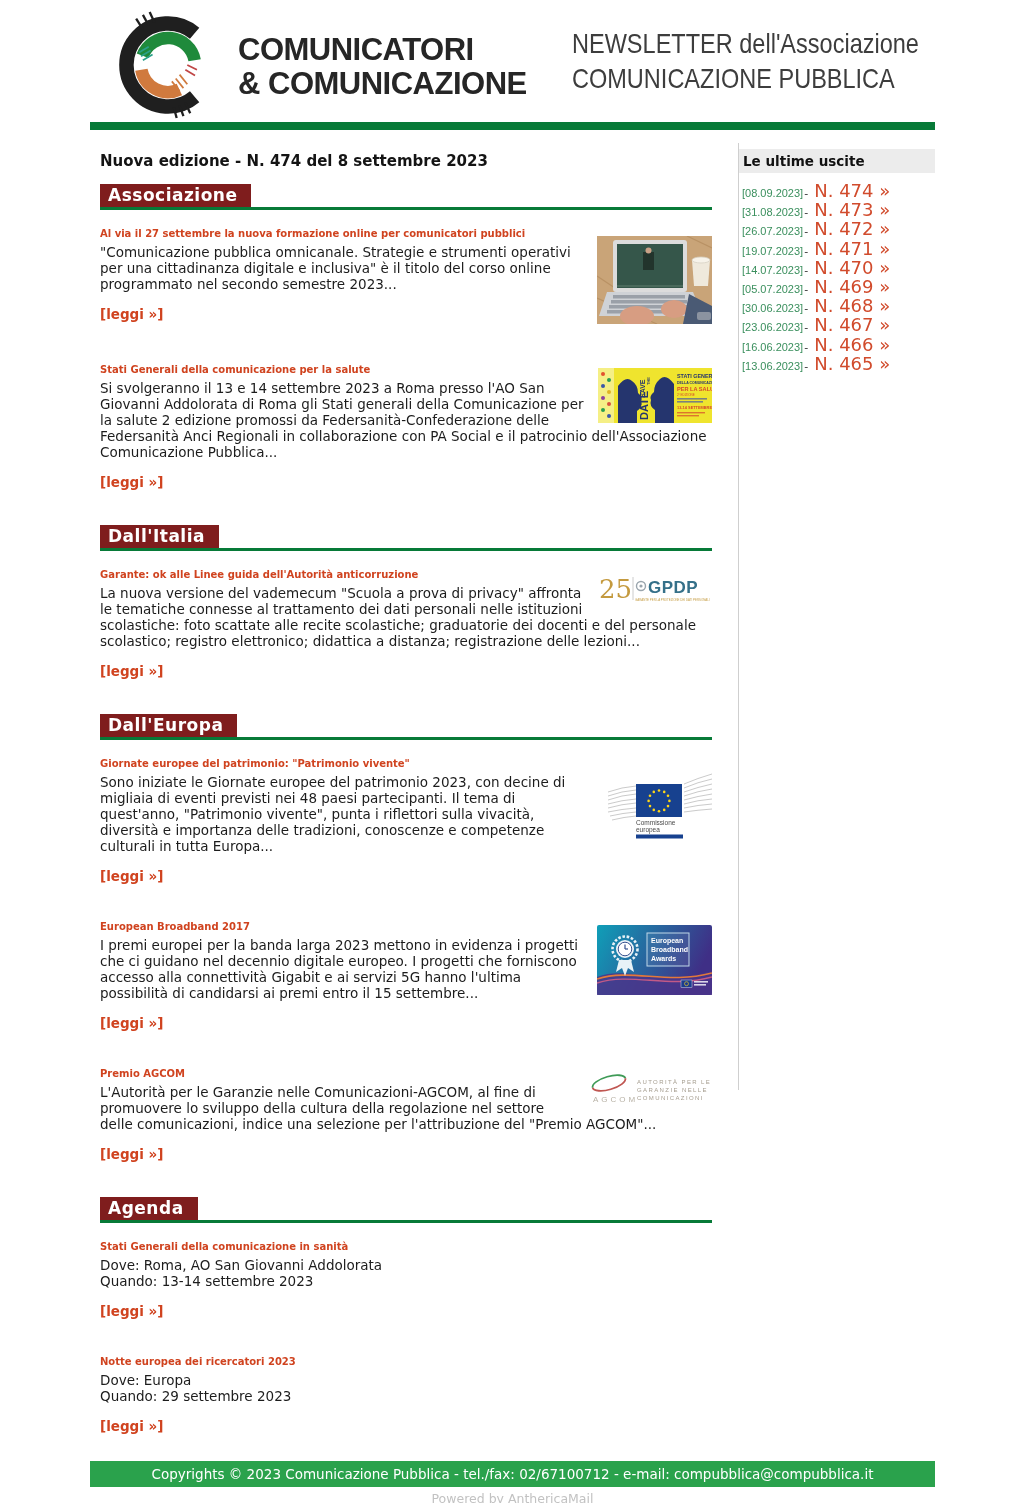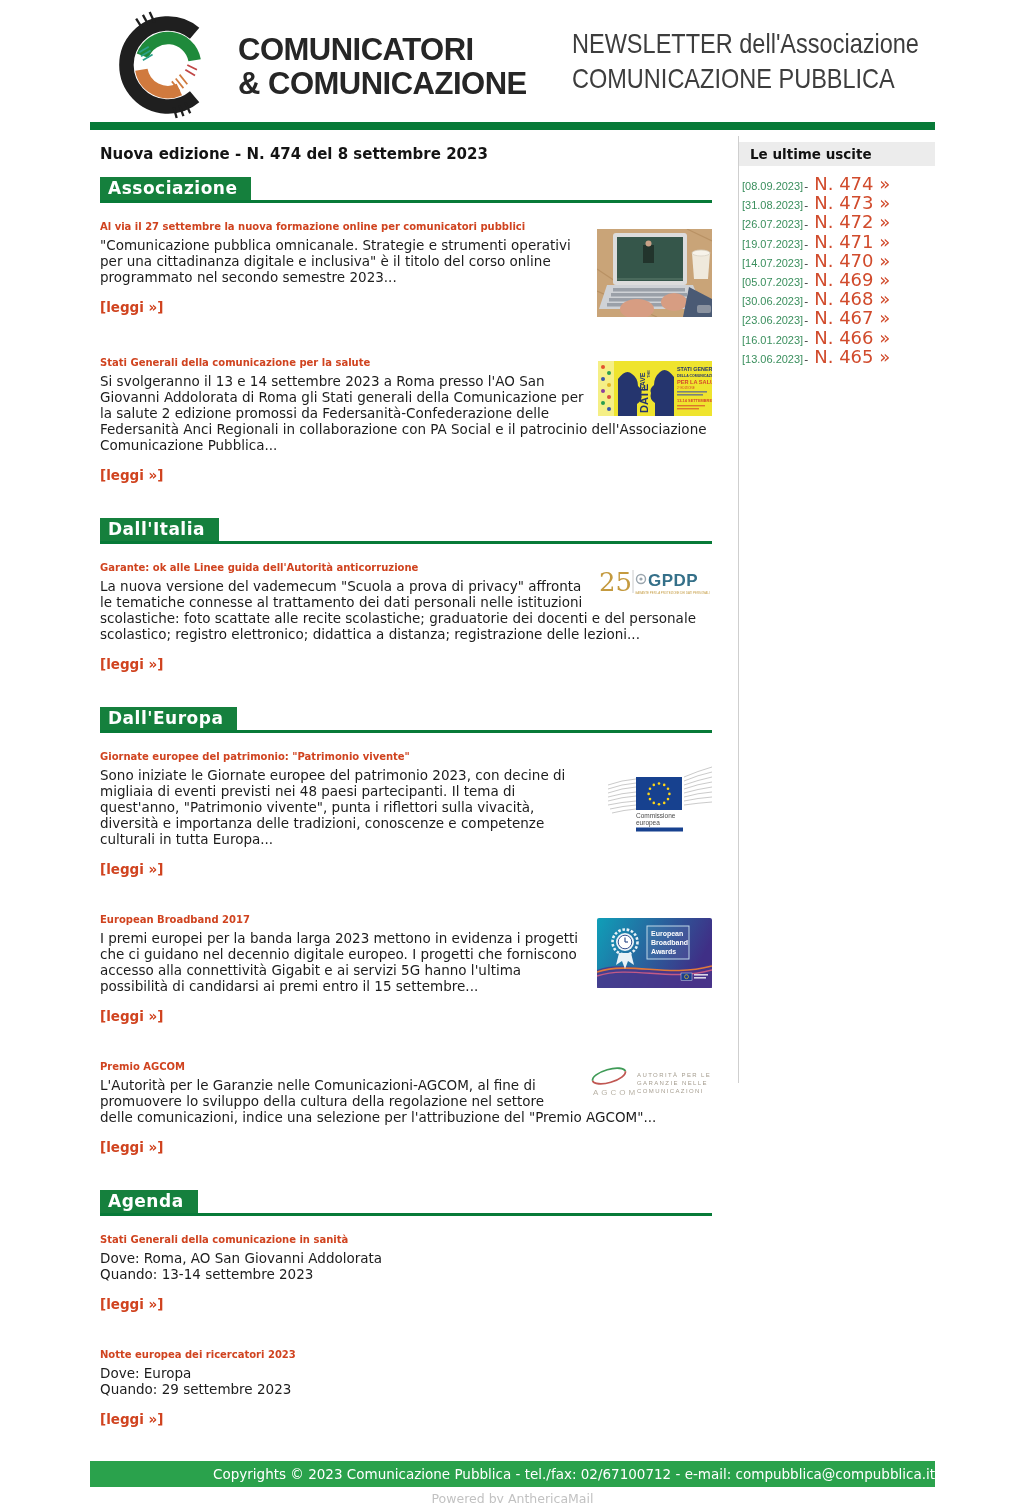--- a/index.html
+++ b/index.html
@@ -10,51 +10,51 @@
   .masthead { position:absolute; top:0; left:16px; width:100%; height:122px; }
   .logo { position:absolute; left:94px; top:10px; width:116px; height:110px; }
   .brand { position:absolute; left:222px; top:33px; font-family:"Liberation Sans",sans-serif;
            font-weight:bold; font-size:31px; line-height:34px; color:#262626; letter-spacing:-0.5px; }
   .nlt { position:absolute; left:556px; top:26px; font-family:"Liberation Sans",sans-serif;
          font-size:28px; line-height:35px; color:#3d3d3d; transform:scaleX(0.84);
          transform-origin:0 0; white-space:nowrap; }
   .greenbar { position:absolute; left:90px; top:122px; width:845px; height:8px; background:#077a38; }
 
   
-  .columns { position:absolute; left:90px; top:136px; width:845px; height:947px; display:flex; }
+  .columns { position:absolute; left:90px; top:143px; width:845px; height:947px; display:flex; }
   main.col { width:648px; box-sizing:border-box; padding:9px 26px 0 10px; }
   aside.col { width:197px; box-sizing:border-box; border-left:1px solid #cfcfcf; padding:6px 0 0 0; }
 
   h1.edition { font-size:15px; font-weight:bold; color:#141414; margin:0 0 14px 0; line-height:18px; }
 
   .sechead { border-bottom:3px solid #077a38; }
-  .sechead span { display:inline-block; background:#15803d; color:#ffffff; font-size:17px;
+  .sechead span { display:inline-block; background:#7f1d1d; color:#ffffff; font-size:17px;
                   line-height:20px; font-weight:bold; padding:1px 14px 2px 8px; letter-spacing:0.5px; }
 
   .art { margin:16px 0 34px 0; overflow:hidden; }
   .atitle { font-size:10px; font-weight:bold; color:#d0431f; margin:0 4px 2px 0; line-height:16px; cursor:pointer; }
   .abody, .aline { font-size:13.5px; color:#1c1c1c; margin:0; line-height:16px; }
   .leggi { display:inline-block; margin-top:14px; font-size:13.5px; line-height:16px;
            font-weight:bold; color:#d0431f; text-decoration:none; cursor:pointer; }
   .fig { float:right; margin:6px 0 4px 14px; cursor:pointer; }
   .fig svg { display:block; }
   .fig-laptop { margin-top:10px; }
 
   
-  .ahead { background:#ececec; font-size:13.5px; font-weight:bold; color:#111; padding:4px 11px;
+  .ahead { background:#ececec; font-size:13.5px; font-weight:bold; color:#111; padding:4px 4px;
            margin:0 0 10px 0; }
   .arch { list-style:none; margin:0; padding:0 0 0 3px; }
   .arch li { line-height:16.2px; white-space:nowrap; }
   .adate { font-family:Liberation Sans, sans-serif; font-size:11px; color:#3a8f5d; }
   .asep { font-size:11px; color:#333; padding:0 1px; }
   .alink { font-size:18px; color:#d14b2c; cursor:pointer; text-decoration:none; }
 
   
   .footer { position:absolute; left:90px; top:1461px; width:845px; }
-  .fbar { background:#2aa24c; color:#fff; font-size:13.5px; text-align:right; height:26px; line-height:26px; }
+  .fbar { background:#2aa24c; color:#fff; font-size:13.5px; text-align:center; height:26px; line-height:26px; }
   .powered { text-align:center; color:#c2c2c2; font-size:12.5px; margin-top:4px; }
 </style>
 </head>
 <body>
 
 <div class="page">
 
   <header class="masthead">
     <div class="logo">
       <svg width="116" height="110" viewBox="-2 -4 116 114">
@@ -327,21 +327,21 @@
       <div class="ahead">Le ultime uscite</div>
       <ul class="arch">
         <li><span class="adate">[08.09.2023]</span><span class="asep">-</span> <a class="alink">N. 474 »</a></li>
         <li><span class="adate">[31.08.2023]</span><span class="asep">-</span> <a class="alink">N. 473 »</a></li>
         <li><span class="adate">[26.07.2023]</span><span class="asep">-</span> <a class="alink">N. 472 »</a></li>
         <li><span class="adate">[19.07.2023]</span><span class="asep">-</span> <a class="alink">N. 471 »</a></li>
         <li><span class="adate">[14.07.2023]</span><span class="asep">-</span> <a class="alink">N. 470 »</a></li>
         <li><span class="adate">[05.07.2023]</span><span class="asep">-</span> <a class="alink">N. 469 »</a></li>
         <li><span class="adate">[30.06.2023]</span><span class="asep">-</span> <a class="alink">N. 468 »</a></li>
         <li><span class="adate">[23.06.2023]</span><span class="asep">-</span> <a class="alink">N. 467 »</a></li>
-        <li><span class="adate">[16.01.2023]</span><span class="asep">-</span> <a class="alink">N. 466 »</a></li>
+        <li><span class="adate">[16.06.2023]</span><span class="asep">-</span> <a class="alink">N. 466 »</a></li>
         <li><span class="adate">[13.06.2023]</span><span class="asep">-</span> <a class="alink">N. 465 »</a></li>
       </ul>
     </aside>
   </div>
 
   <footer class="footer">
     <div class="fbar">Copyrights © 2023 Comunicazione Pubblica - tel./fax: 02/67100712 - e-mail: compubblica@compubblica.it</div>
     <div class="powered">Powered by AnthericaMail</div>
   </footer>
 

